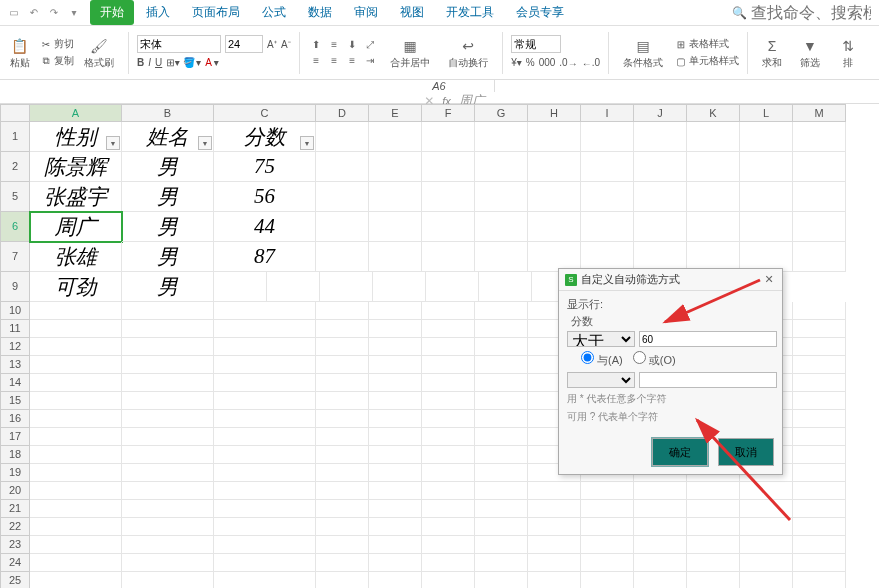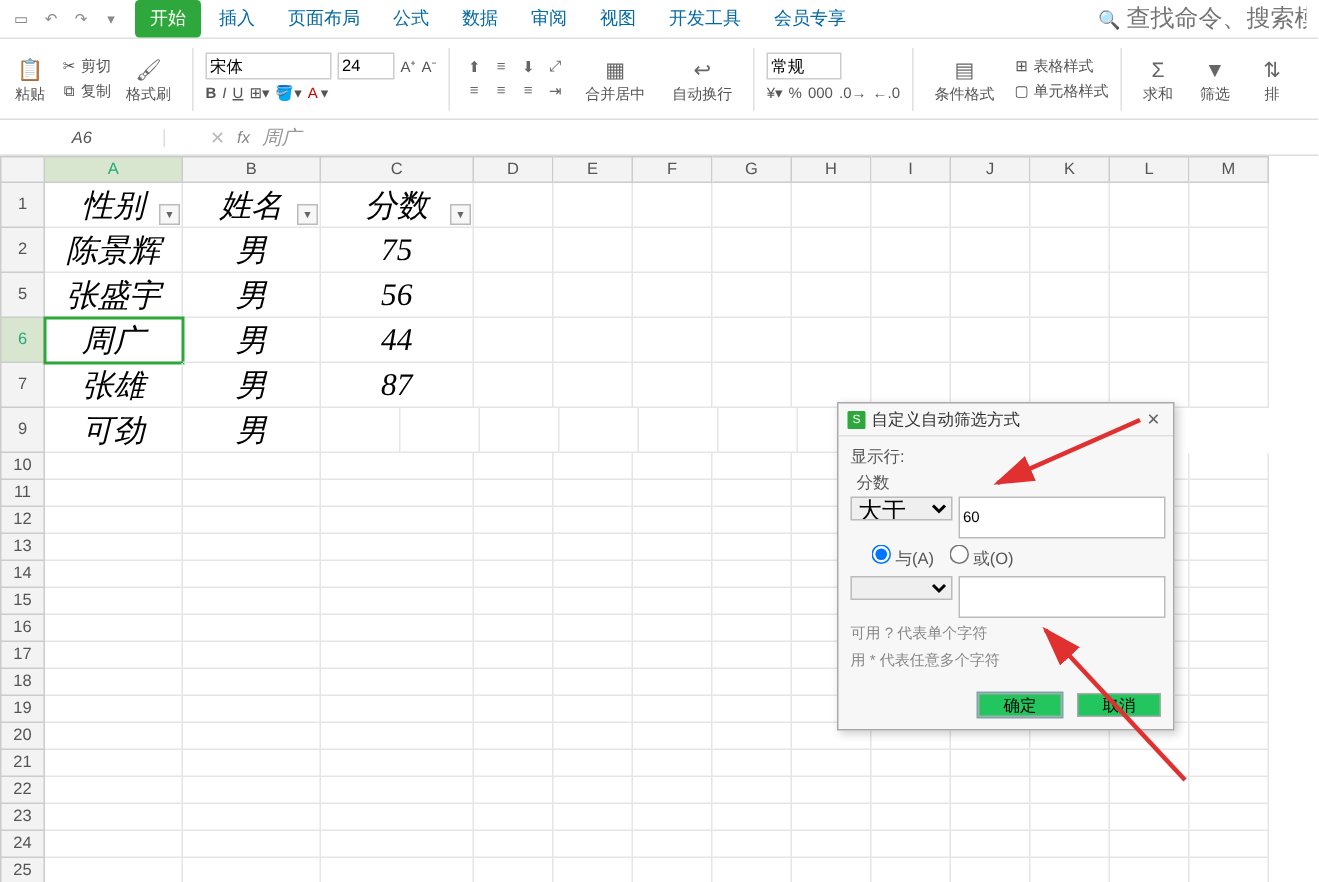--- a/index.html
+++ b/index.html
@@ -23,21 +23,21 @@
 .ribbon .sm-btn { display: flex; align-items: center; gap: 2px; font-size: 10px; color: #555; height: 16px; }
 .ribbon .sm-btn .icon { width: 12px; height: 12px; display: flex; align-items: center; justify-content: center; font-size: 10px; }
 .ribbon .vsep { width: 1px; height: 42px; background: #e0e0e0; margin: 0 2px; }
 .ribbon input.combobox { font-size: 11px; border: 1px solid #ccc; height: 18px; padding: 0 2px; }
 .ribbon .font-select { width: 84px; }
 .ribbon .size-select { width: 38px; }
 .ribbon .btn-grid { display: grid; grid-template-columns: repeat(4, 16px); gap: 2px; }
 .ribbon .btn-grid .b { width: 16px; height: 14px; border: 1px solid transparent; display: flex; align-items: center; justify-content: center; font-size: 10px; color: #666; }
 
 
-.formula-bar { height: 24px; border-bottom: 1px solid #ddd; display: flex; align-items: center; }
+.formula-bar { height: 24px; border-bottom: 1px solid #ddd; display: flex; align-items: center; flex-direction: column; }
 .formula-bar .namebox { width: 110px; border-right: 1px solid #ddd; display: flex; align-items: center; justify-content: center; font-size: 11px; color: #555; font-style: italic; }
 .formula-bar .fx-area { flex: 1; display: flex; align-items: center; padding-left: 30px; gap: 8px; }
 .formula-bar .fx-area .fx { font-style: italic; color: #888; font-size: 11px; }
 .formula-bar .fx-area .content { font-family: "SimSun", serif; font-size: 13px; font-style: italic; color: #999; }
 
 
 .sheet { position: relative; }
 .col-headers { display: flex; height: 18px; }
 .col-headers .corner { width: 30px; border: 1px solid #ccc; background: #f3f3f3; }
 .col-headers .ch { border-top: 1px solid #ccc; border-right: 1px solid #ccc; border-bottom: 1px solid #ccc; background: #f3f3f3; text-align: center; font-size: 11px; color: #555; line-height: 17px; }
@@ -64,25 +64,25 @@
 
 .dialog { position: absolute; left: 558px; top: 268px; width: 225px; background: #f7f7f7; border: 1px solid #aaa; box-shadow: 2px 2px 6px rgba(0,0,0,0.2); font-size: 11px; }
 .dialog .titlebar { display: flex; align-items: center; height: 22px; padding: 0 6px; border-bottom: 1px solid #ddd; }
 .dialog .titlebar .logo { width: 12px; height: 12px; background: #2ea83c; color: #fff; font-size: 8px; display: flex; align-items: center; justify-content: center; border-radius: 1px; margin-right: 4px; }
 .dialog .titlebar .title { flex: 1; color: #333; }
 .dialog .titlebar .close { width: 14px; height: 14px; color: #666; text-align: center; }
 .dialog .body { padding: 6px 8px; color: #555; }
 .dialog .body .label { margin-bottom: 2px; }
 .dialog .body .field-row { display: flex; gap: 4px; margin-bottom: 4px; }
 .dialog .body select { flex: 0 0 68px; height: 16px; font-size: 16px; border: 1px solid #bbb; }
-.dialog .body input[type="text"] { flex: 1; height: 28px; font-size: 10px; border: 1px solid #bbb; padding: 0 2px; }
+.dialog .body input[type="text"] { flex: 1; height: 16px; font-size: 10px; border: 1px solid #bbb; padding: 0 2px; }
 .dialog .body .radio-row { display: flex; gap: 10px; margin: 2px 0 4px 14px; }
 .dialog .body .hint { color: #888; font-size: 10px; line-height: 14px; margin-top: 4px; }
 .dialog .buttons { display: flex; justify-content: flex-end; gap: 10px; padding: 8px; }
-.dialog .buttons button { width: 56px; height: 16px; font-size: 11px; border: 1px solid #aaa; background: #22c55e; }
+.dialog .buttons button { width: 56px; height: 28px; font-size: 11px; border: 1px solid #aaa; background: #0f766e; }
 .dialog .buttons button.primary { outline: 1px solid #7aa; }
 
 
 .arrow-svg { position: absolute; pointer-events: none; }
 </style>
 </head>
 <body>
 
 <div class="menu-tabs">
   <div class="undo-redo">
@@ -611,22 +611,22 @@
       <input type="text" value="60" style="">
     </div>
     <div class="radio-row">
       <label><input type="radio" checked="" style=""> <span>与(A)</span></label>
       <label><input type="radio" style=""> <span>或(O)</span></label>
     </div>
     <div class="field-row">
       <select><option></option></select>
       <input type="text" value="" style="">
     </div>
+    <div class="hint">用 * 代表任意多个字符</div>
     <div class="hint">可用 ? 代表单个字符</div>
-    <div class="hint">用 * 代表任意多个字符</div>
   </div>
   <div class="buttons">
     <button class="primary">确定</button>
     <button>取消</button>
   </div>
 </div>
 
 <svg class="arrow-svg" style="left:0;top:0;width:879px;height:588px">
   <defs>
     <marker id="ah" markerWidth="10" markerHeight="10" refX="8" refY="3" orient="auto">

